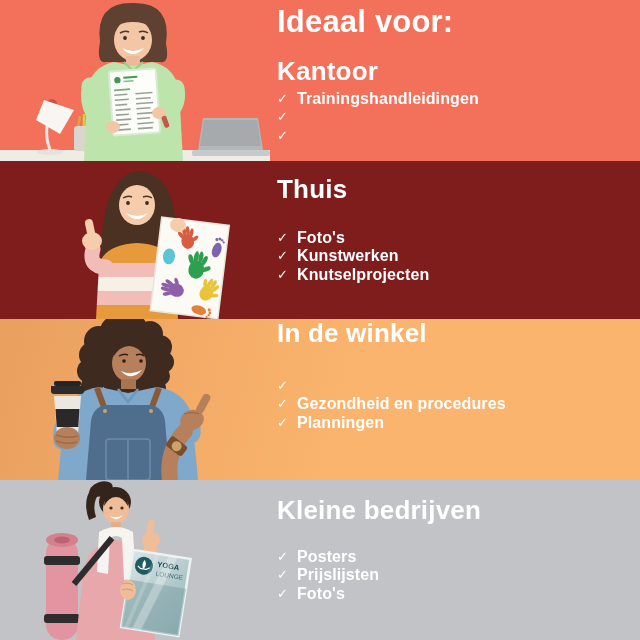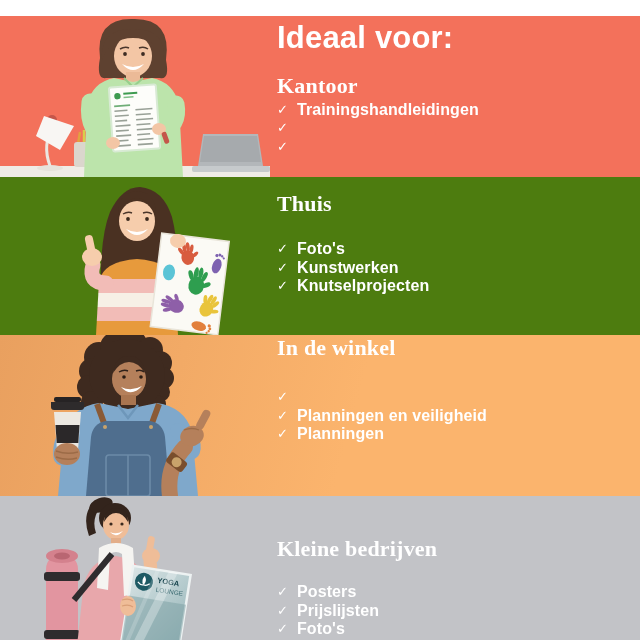--- a/index.html
+++ b/index.html
@@ -1,32 +1,32 @@
 <!DOCTYPE html>
 <html><head>
 <meta charset="utf-8">
 <style>
   * { margin:0; padding:0; box-sizing:border-box; }
   html,body { width:640px; height:640px; }
   body { font-family:"Liberation Sans","DejaVu Sans",sans-serif; }
   .poster { position:relative; width:640px; height:640px; overflow:hidden; color:#fff; }
   .band { position:relative; width:640px; overflow:hidden; }
-  .band1 { height:161px; background:#F3715B;margin-top:16px; }
-  .band2 { height:158px; background:#4d7c0f; }
+  .band1 { height:161px; background:#F3715B; }
+  .band2 { height:158px; background:#7f1d1d; }
   .band3 { height:161px; background:linear-gradient(105deg,#E9A05F 0%,#FBB46D 55%,#FBB46D 100%); }
   .band4 { height:160px; background:#C2C3C7; }
   .photo { position:absolute; left:0; top:0; display:block; }
   .content { position:absolute; left:277px; top:0; right:6px; }
   .intro { font-size:31px; font-weight:bold; line-height:1.15; margin-top:4px; letter-spacing:.2px; }
-  .heading { font-size:22px; font-weight:bold; line-height:1.15; letter-spacing:.2px;font-family:Liberation Serif, serif; }
+  .heading { font-size:26px; font-weight:bold; line-height:1.15; letter-spacing:.2px; }
   .b1 .heading { margin-top:17px; }
   .b1 ul { margin-top:3px; }
   .b2 .heading { margin-top:14px; } .b2 ul { margin-top:24px; }
   .b3 .heading { } .b3 ul { margin-top:28px; }
-  .b4 .heading { margin-top:40px; } .b4 ul { margin-top:22px; }
+  .b4 .heading { margin-top:16px; } .b4 ul { margin-top:22px; }
   ul.features { list-style:none; }
   ul.features li { display:flex; align-items:flex-start; font-size:16px; font-weight:bold; line-height:18.5px; letter-spacing:.1px; }
   .check { flex:0 0 20px; width:20px; font-size:13px; line-height:18.5px; }
   svg text { font-family:"Liberation Sans","DejaVu Sans",sans-serif; }
 </style>
 </head>
 <body>
 
 <div class="poster">
 
@@ -252,21 +252,21 @@
       </g>
     </svg>
     <div class="content">
       <h2 class="heading">In de winkel</h2>
       <ul class="features">
         <li>
             <span class="check">✓</span>
           </li>
         <li>
             <span class="check">✓</span>
-            <span>Planningen en veiligheid</span>
+            <span>Gezondheid en procedures</span>
           </li>
         <li>
             <span class="check">✓</span>
             <span>Planningen</span>
           </li>
       </ul>
     </div>
   </section>
 
   <section class="band band4 b4">

